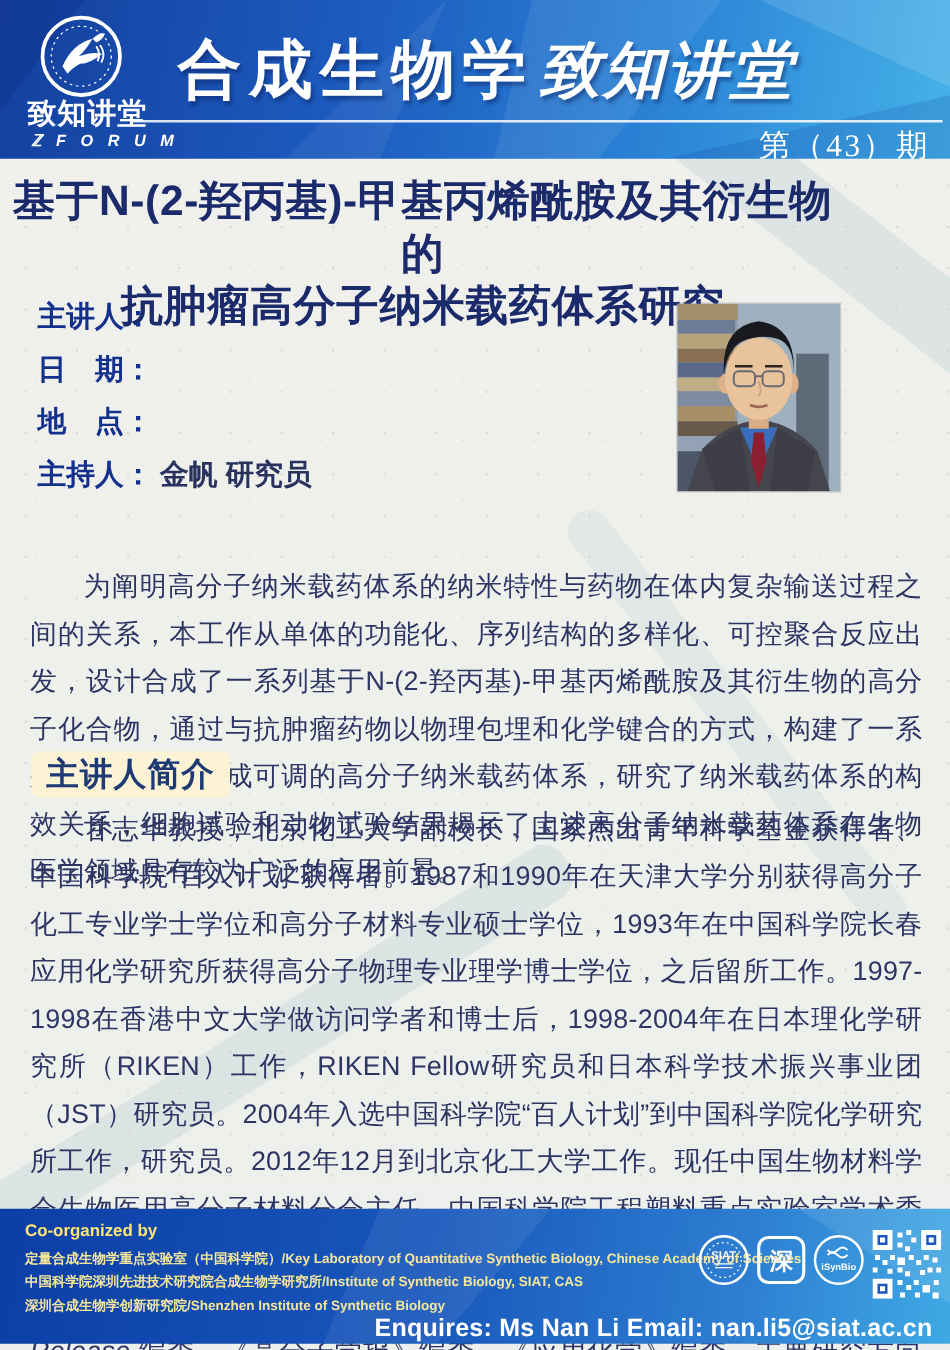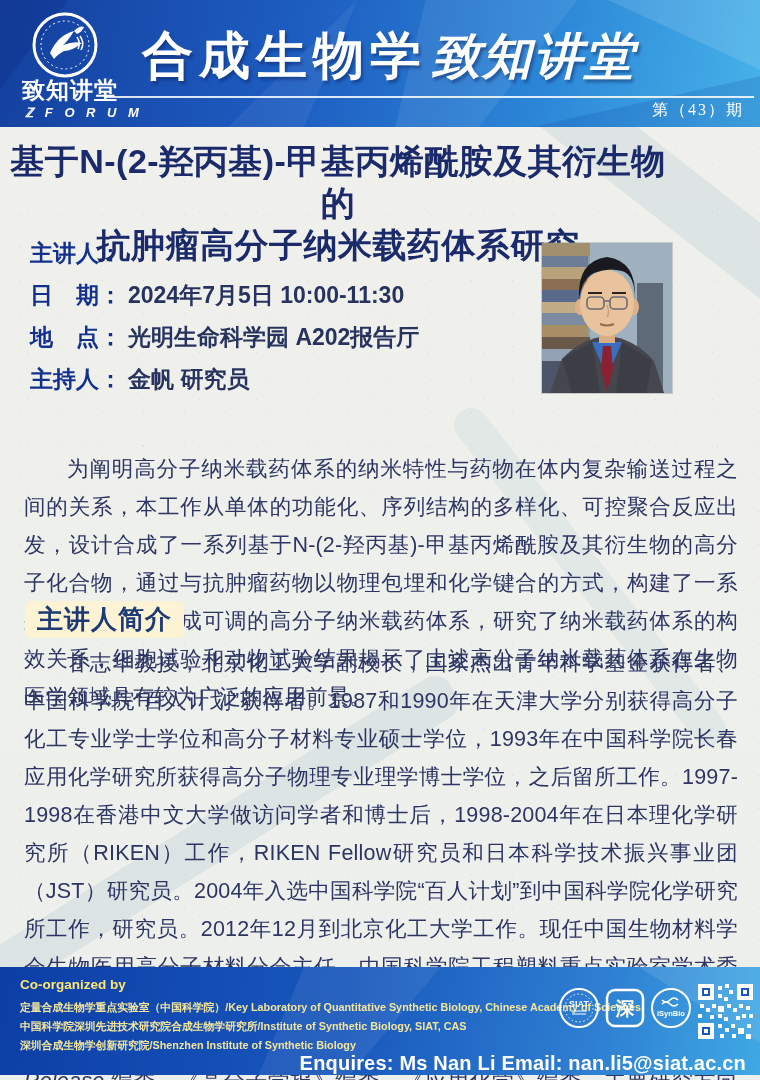--- a/index.html
+++ b/index.html
@@ -36,21 +36,21 @@
   .emblem-text{position:absolute; left:22px; top:78px; width:120px; color:#fff;
     font-weight:bold; font-size:23px; letter-spacing:1px; line-height:24px;}
   .forum-line{position:absolute; left:25px; top:103px; color:#fff; font-size:13px; letter-spacing:4px; font-weight:bold; font-style:italic;}
   .series-title{position:absolute; left:142px; top:22px; width:610px; color:#fff; white-space:nowrap;}
   .series-title .main{font-size:51px; font-weight:900; letter-spacing:6px;
     text-shadow:2px 3px 3px rgba(10,30,90,.45);}
   .series-title .script{font-size:49px; font-weight:bold; font-style:italic;
     font-family:"DejaVu Serif","Liberation Serif",serif; letter-spacing:2px;
     text-shadow:2px 3px 3px rgba(10,30,90,.45);}
   .header-rule{position:absolute; left:104px; top:96px; width:650px; height:2px; background:rgba(255,255,255,.85);}
-  .issue{position:absolute; right:16px; top:100px; color:#fff; font-size:16px;
+  .issue{position:absolute; right:16px; top:100px; color:#fff; font-size:25px;
     font-family:"Liberation Serif","DejaVu Serif",serif; letter-spacing:2px;text-align:right;}
 
   
   .lecture-title{position:absolute; left:0; top:140px; width:676px; text-align:center;
     color:#1b2a6b; font-weight:900; font-size:34px; line-height:42px; letter-spacing:.5px;}
 
   
   .info{position:absolute; left:30px; top:238px; width:500px;}
   .info-row{display:flex; align-items:baseline; height:42px; font-size:23px; font-weight:bold; white-space:nowrap;text-align:right;}
   .info-label{color:#13308c;}
@@ -123,25 +123,23 @@
     <div>基于N-(2-羟丙基)-甲基丙烯酰胺及其衍生物的</div>
     <div>抗肿瘤高分子纳米载药体系研究</div>
   </div>
 
   <div class="info">
     <div class="info-row">
       <span class="info-label">主讲人：</span>
     </div>
     <div class="info-row">
       <span class="info-label">日　期：</span>
-      <span class="info-value">2024年7月5日 10:00-11:30</span>
     </div>
     <div class="info-row">
       <span class="info-label">地　点：</span>
-      <span class="info-value">光明生命科学园 A202报告厅</span>
     </div>
     <div class="info-row">
       <span class="info-label">主持人：</span>
       <span class="info-value">金帆 研究员</span>
     </div>
   </div>
 
   <svg class="photo" viewBox="0 0 130 150">
     <rect width="130" height="150" fill="#8d9aa8"></rect>
     <rect x="48" width="82" height="150" fill="#9fb0bf"></rect>

